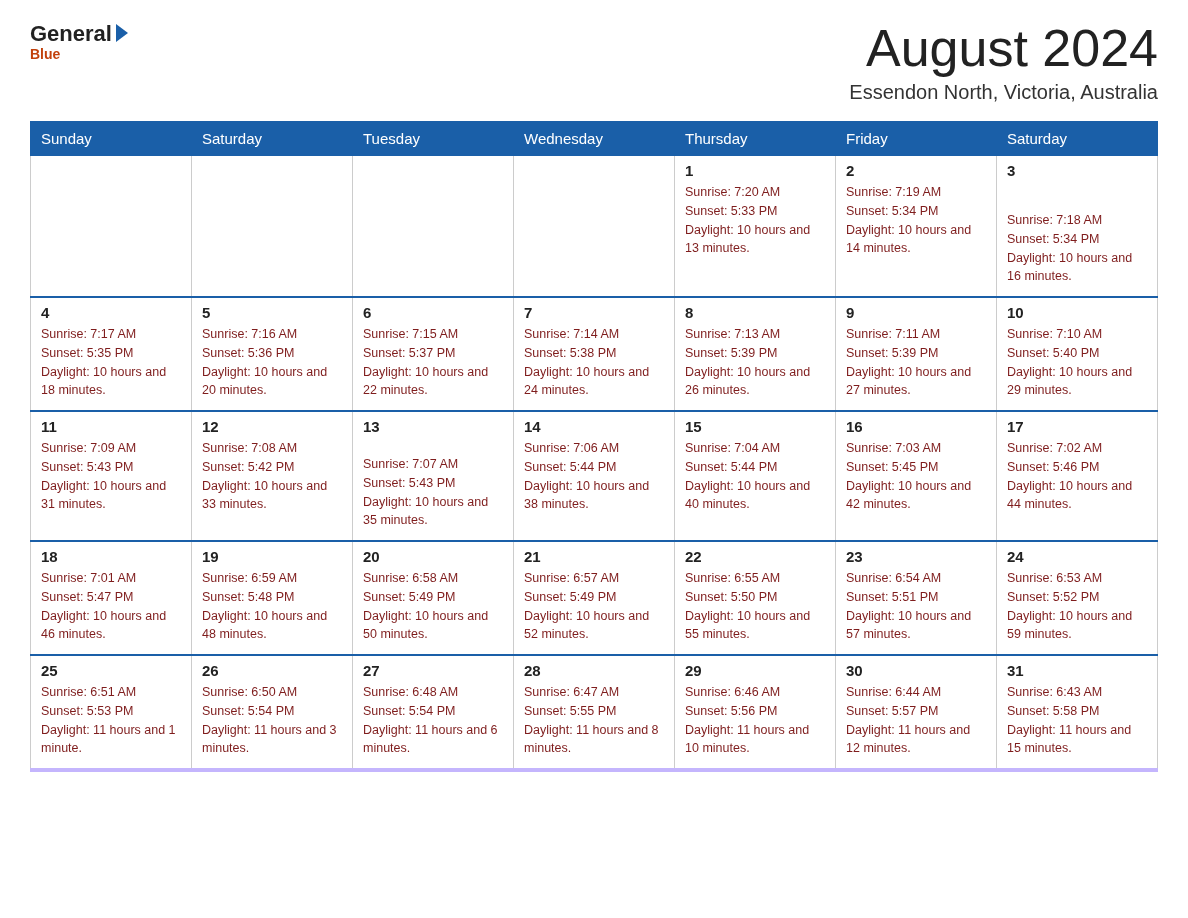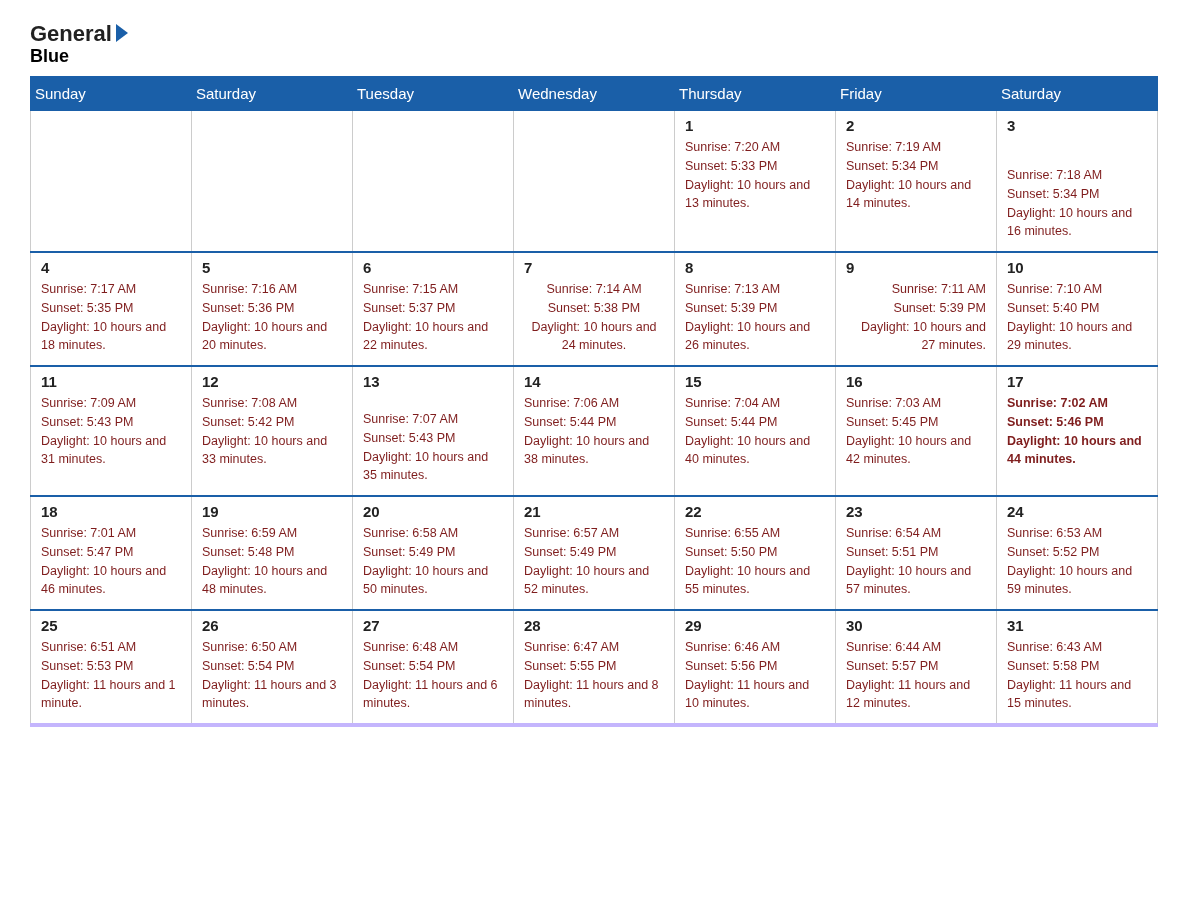--- a/index.html
+++ b/index.html
@@ -8,21 +8,21 @@
       background: #fff;
       color: #222;
       width: 1188px;
       min-height: 918px;
       padding: 20px 30px;
     }
     .header {
       display: flex;
       justify-content: space-between;
       align-items: flex-start;
-      margin-bottom: 9px;
+      margin-bottom: 17px;
     }
     .logo {
       display: flex;
       flex-direction: column;
       align-items: flex-start;
     }
     .logo-row {
       display: flex;
       align-items: center;
     }
@@ -44,21 +44,21 @@
     .calendar {
       width: 100%;
       border-collapse: collapse;
       border: 1px solid #aaa;
     }
     .calendar th {
       background: #1a5fa8;
       color: #fff;
       font-size: 15px;
       font-weight: normal;
-      padding: 8px 4px;
+      padding: 8px 10px;
       text-align: left;
       border: 1px solid #1a5fa8;
     }
     .calendar td {
       vertical-align: top;
       padding: 6px 10px 10px 10px;
       border: 1px solid #ccc;
       width: 14.28%;
       min-height: 90px;
       font-size: 13px;
@@ -93,21 +93,25 @@
 <div class="header">
   <div class="logo">
     <div class="logo-row">
       <span style="font-size:22px;font-weight:bold;color:#222;">General</span>
       <span style="display:inline-block;margin-left:2px;margin-top:2px;">
         <svg width="16" height="22" viewBox="0 0 16 22">
           <polygon points="2,2 14,11 2,20" fill="#1a5fa8"></polygon>
         </svg>
       </span>
     </div>
-    <span style="font-size:18px;font-weight:bold;color:#000000;margin-top:-2px;">Blue</span>
+    <span style="font-size:14px;font-weight:bold;color:#c2410c;margin-top:-2px;">Blue</span>
+  </div>
+  <div class="title-area">
+    <div class="month-title">August 2024</div>
+    <div class="location-title">Essendon North, Victoria, Australia</div>
   </div>
 </div>
 
 <table class="calendar">
   <thead>
     <tr>
       <th>Sunday</th>
       <th>Saturday</th>
       <th>Tuesday</th>
       <th>Wednesday</th>
@@ -155,33 +159,33 @@
 Daylight: 10 hours and 20 minutes.</div>
         </td>
         <td>
           <span class="day-number">6</span>
           <div class="day-info" style="white-space: pre-line;">Sunrise: 7:15 AM
 Sunset: 5:37 PM
 Daylight: 10 hours and 22 minutes.</div>
         </td>
         <td>
           <span class="day-number">7</span>
-          <div class="day-info" style="white-space: pre-line; text-align: center;">Sunrise: 7:14 AM
+          <div class="day-info" style="white-space: pre-line;">Sunrise: 7:14 AM
 Sunset: 5:38 PM
 Daylight: 10 hours and 24 minutes.</div>
         </td>
         <td>
           <span class="day-number">8</span>
           <div class="day-info" style="white-space: pre-line;">Sunrise: 7:13 AM
 Sunset: 5:39 PM
 Daylight: 10 hours and 26 minutes.</div>
         </td>
         <td>
           <span class="day-number">9</span>
-          <div class="day-info" style="white-space: pre-line; text-align: right;">Sunrise: 7:11 AM
+          <div class="day-info" style="white-space: pre-line;">Sunrise: 7:11 AM
 Sunset: 5:39 PM
 Daylight: 10 hours and 27 minutes.</div>
         </td>
         <td>
           <span class="day-number">10</span>
           <div class="day-info" style="white-space: pre-line;">Sunrise: 7:10 AM
 Sunset: 5:40 PM
 Daylight: 10 hours and 29 minutes.</div>
         </td>
       </tr>
@@ -217,21 +221,21 @@
 Daylight: 10 hours and 40 minutes.</div>
         </td>
         <td>
           <span class="day-number">16</span>
           <div class="day-info" style="white-space: pre-line;">Sunrise: 7:03 AM
 Sunset: 5:45 PM
 Daylight: 10 hours and 42 minutes.</div>
         </td>
         <td>
           <span class="day-number">17</span>
-          <div class="day-info" style="white-space: pre-line; font-weight: bold;">Sunrise: 7:02 AM
+          <div class="day-info" style="white-space: pre-line;">Sunrise: 7:02 AM
 Sunset: 5:46 PM
 Daylight: 10 hours and 44 minutes.</div>
         </td>
       </tr>
       <tr class="row-separator">
         <td>
           <span class="day-number">18</span>
           <div class="day-info" style="white-space: pre-line;">Sunrise: 7:01 AM
 Sunset: 5:47 PM
 Daylight: 10 hours and 46 minutes.</div>

